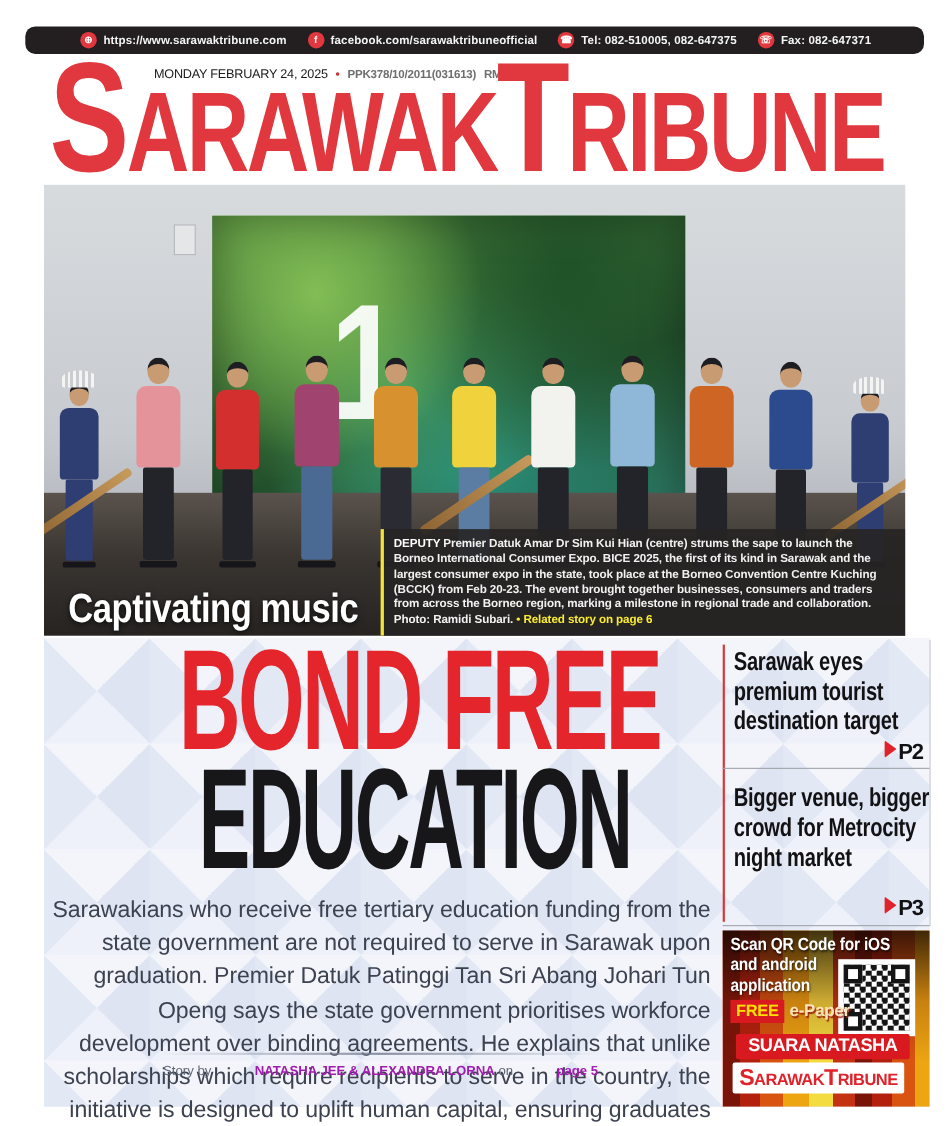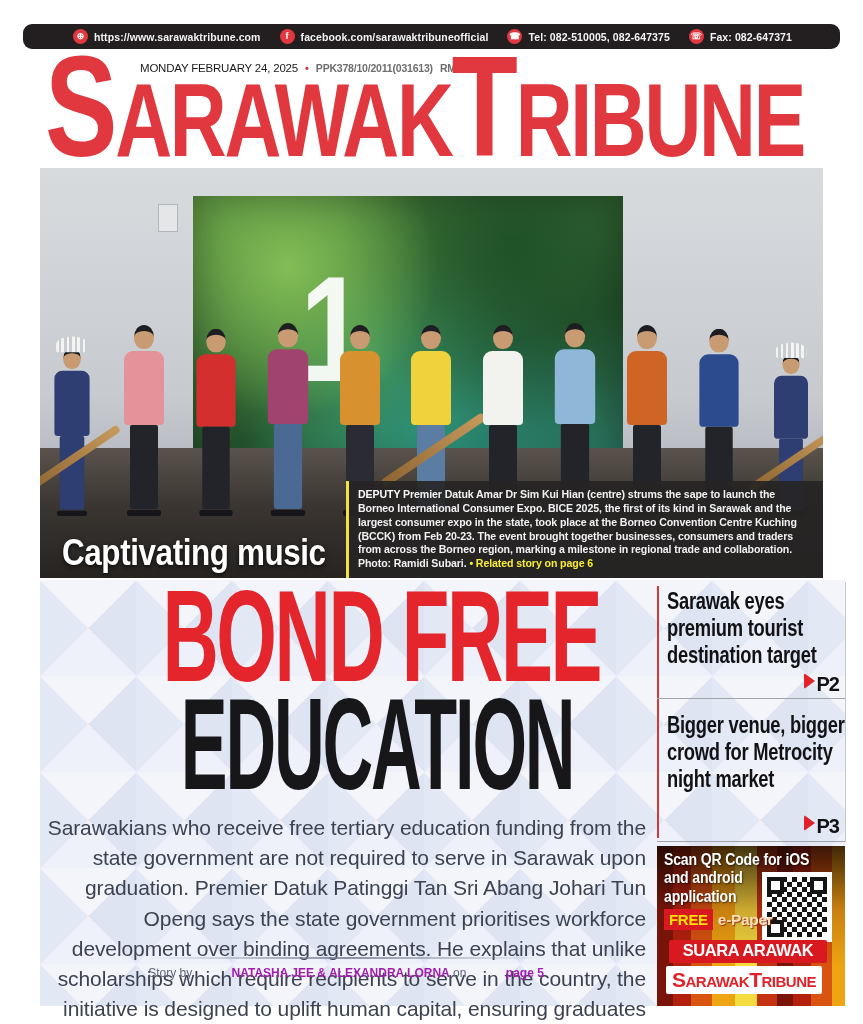--- a/index.html
+++ b/index.html
@@ -275,21 +275,21 @@
       <div class="qr-inner">
         <div class="finder f-tl"></div>
         <div class="finder f-tr"></div>
         <div class="finder f-bl"></div>
       </div>
     </div>
     <div class="free-row">
       <span class="free-tag">FREE</span>
       <span class="epaper">e-Paper</span>
     </div>
-    <div class="suara-box">SUARA ARAWAK</div>
+    <div class="suara-box">SUARA NATASHA</div>
     <div class="tribune-box">
       <span class="cap">S</span>
         <span class="rest">ARAWAK</span>
         <span class="cap">T</span>
         <span class="rest">RIBUNE</span>
     </div>
   </div>
 
 </div>
 

